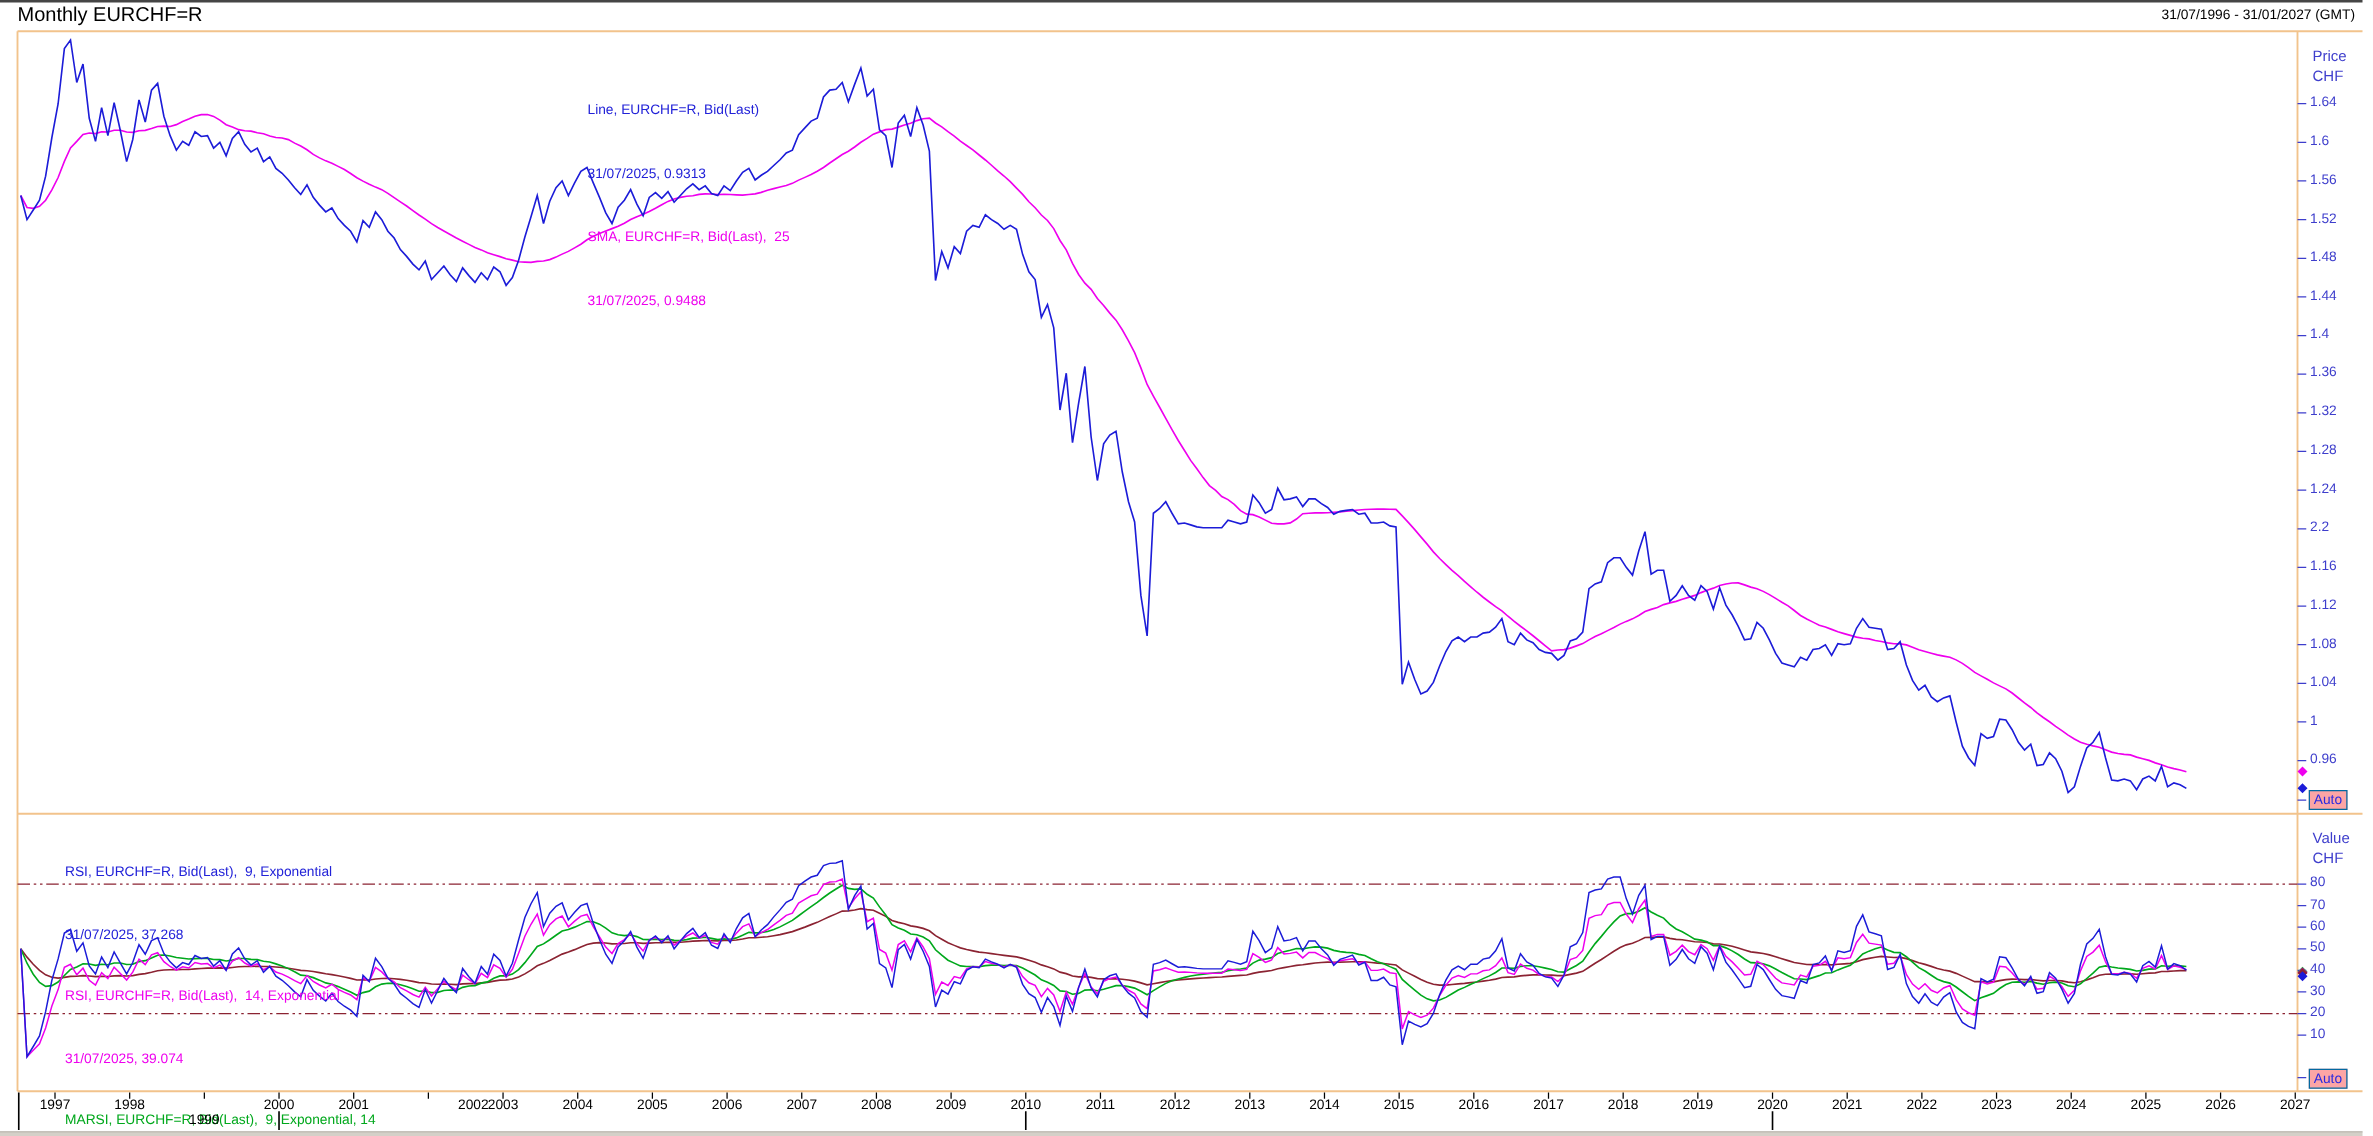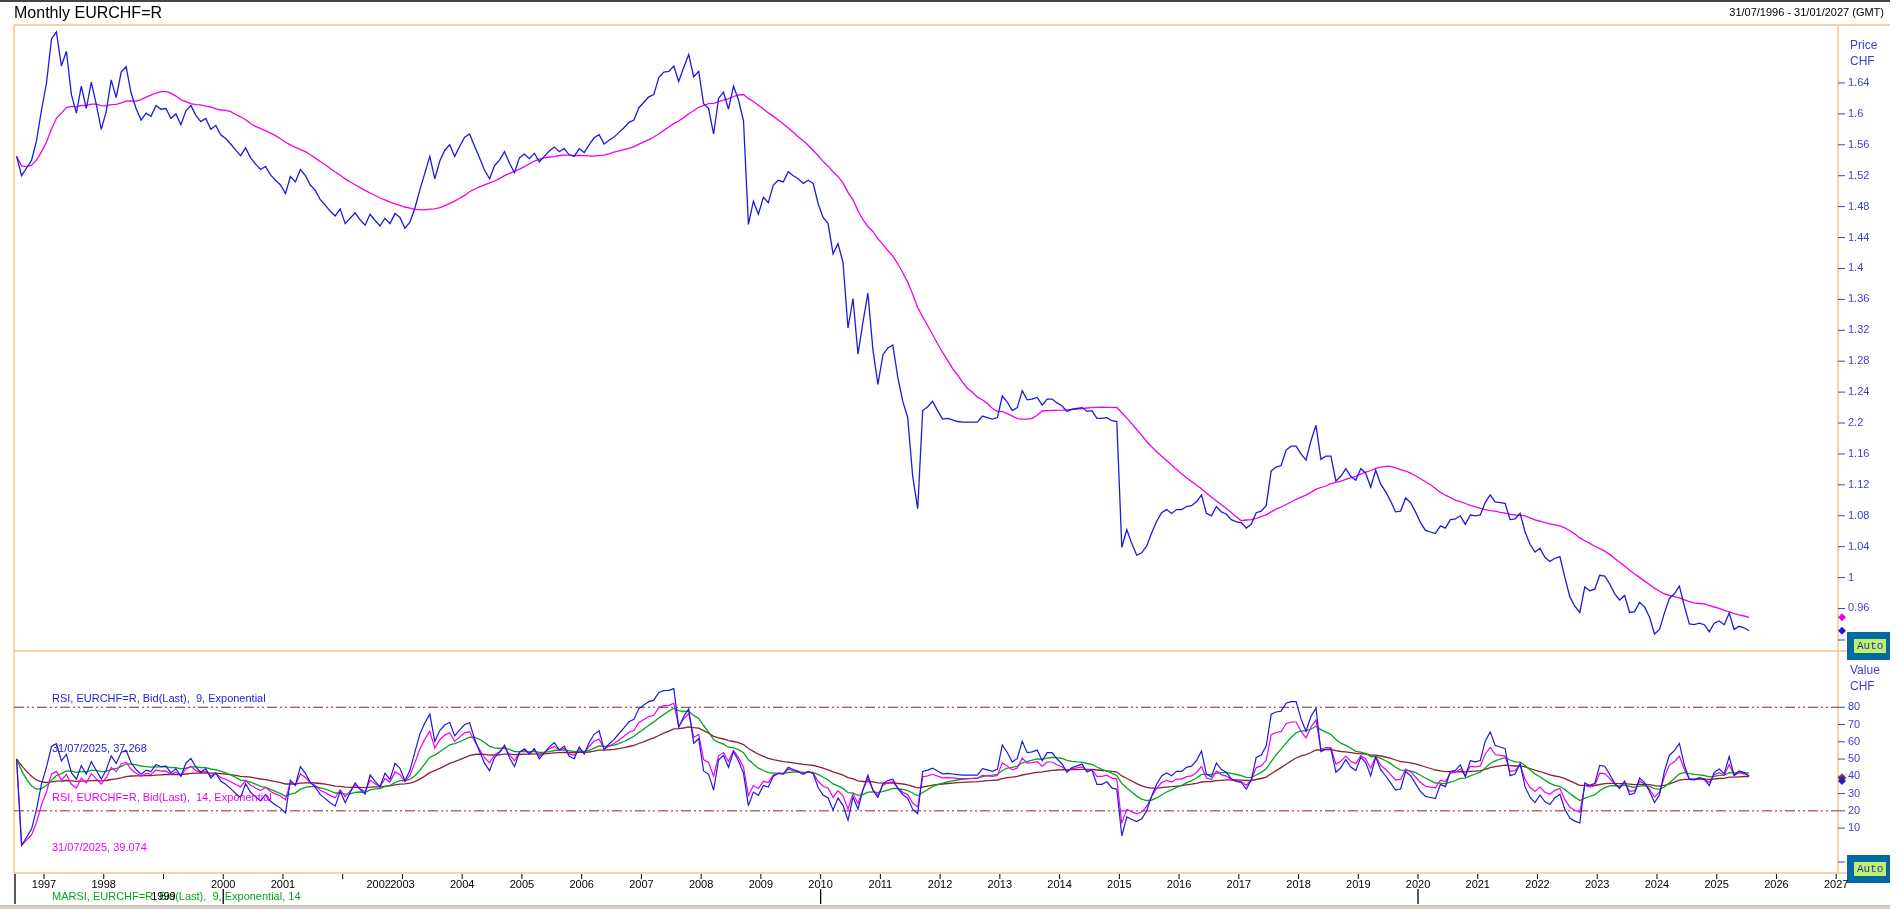--- a/index.html
+++ b/index.html
@@ -10,22 +10,22 @@
   .title{position:absolute;left:14px;top:4px;font-size:16px;color:#000;}
   .daterange{position:absolute;right:6px;top:6px;font-size:11px;color:#000;}
   svg{position:absolute;left:0;top:0;}
   .lg{position:absolute;font-size:11px;line-height:17px;white-space:pre;}
   .lg2{position:absolute;font-size:11px;line-height:16.5px;white-space:pre;}
   .c-blue{color:#2222d8;} .c-mag{color:#ee00ee;} .c-grn{color:#00a81c;}
   .axis-h{position:absolute;left:1850px;font-size:12px;color:#3e3ecc;}
   .ticklabel{position:absolute;left:1848px;font-size:11px;color:#3e3ecc;}
   .yearlabel{position:absolute;top:878px;font-size:11px;color:#000;transform:translateX(-50%);}
   .decadelabel{position:absolute;top:938px;font-size:11px;color:#000;transform:translateX(-50%);}
-  .autobtn{position:absolute;left:1847px;font-size:11px;color:#2a2ae0;border:7px solid #0369a1;
-           background:#bef264;padding:0 3px;height:14px;line-height:14px;cursor:pointer;font-family:Liberation Mono, monospace;}
+  .autobtn{position:absolute;left:1847px;font-size:11px;color:#2a2ae0;border:1px solid #0369a1;
+           background:#fca5a5;padding:0 3px;height:14px;line-height:14px;cursor:pointer;}
 </style>
 </head>
 <body>
 
 <div id="screen">
   <div class="topstrip"></div>
 
   <div class="title">Monthly EURCHF=R</div>
   <div class="daterange">31/07/1996 - 31/01/2027 (GMT)</div>
 
@@ -130,20 +130,26 @@
     <g id="g-markers">
         <path d="M 1842 613.1496296296297 L 1846 617.1496296296297 L 1842 621.1496296296297 L 1838 617.1496296296297 Z" fill="#ee00ee"></path>
         <path d="M 1842 626.6743209876544 L 1846 630.6743209876544 L 1842 634.6743209876544 L 1838 630.6743209876544 Z" fill="#1c1cd8"></path>
         <path d="M 1842 773.3294453125 L 1846 777.3294453125 L 1842 781.3294453125 L 1838 777.3294453125 Z" fill="#00a81c"></path>
         <path d="M 1842 773.9112968750001 L 1846 777.9112968750001 L 1842 781.9112968750001 L 1838 777.9112968750001 Z" fill="#ee00ee"></path>
         <path d="M 1842 774.3688359375 L 1846 778.3688359375 L 1842 782.3688359375 L 1838 778.3688359375 Z" fill="#8b2332"></path>
         <path d="M 1842 777.02946875 L 1846 781.02946875 L 1842 785.02946875 L 1838 781.02946875 Z" fill="#1c1cd8"></path>
       </g>
   </svg>
 
+  <div class="lg" style="left:470px;top:46px;">
+    <div class="c-blue">Line, EURCHF=R, Bid(Last)</div>
+    <div class="c-blue">31/07/2025, 0.9313</div>
+    <div class="c-mag">SMA, EURCHF=R, Bid(Last),  25</div>
+    <div class="c-mag">31/07/2025, 0.9488</div>
+  </div>
 
   <div class="lg2" style="left:52px;top:657px;">
     <div class="c-blue">RSI, EURCHF=R, Bid(Last),  9, Exponential</div>
     <div class="c-blue">31/07/2025, 37.268</div>
     <div class="c-mag">RSI, EURCHF=R, Bid(Last),  14, Exponential</div>
     <div class="c-mag">31/07/2025, 39.074</div>
     <div class="c-grn">MARSI, EURCHF=R, Bid(Last),  9, Exponential, 14</div>
     
     
     

